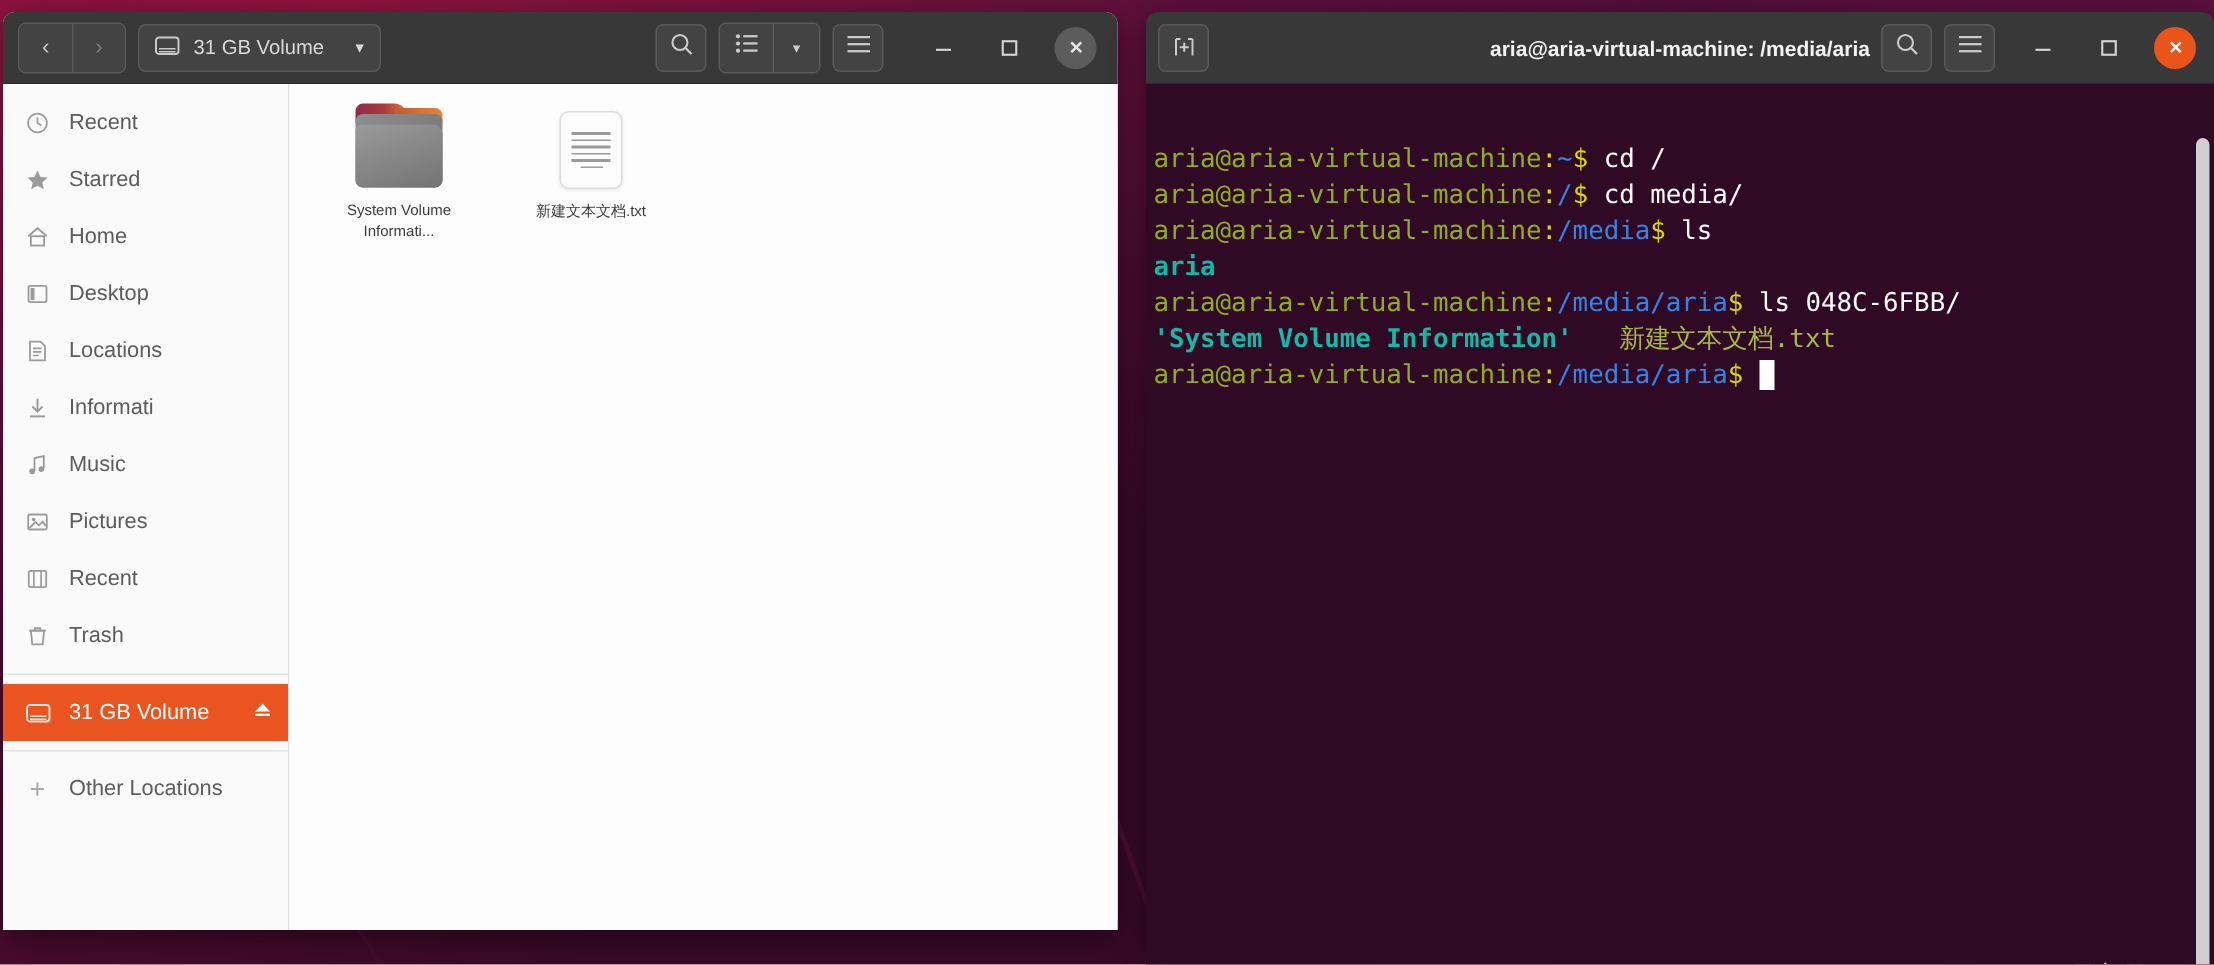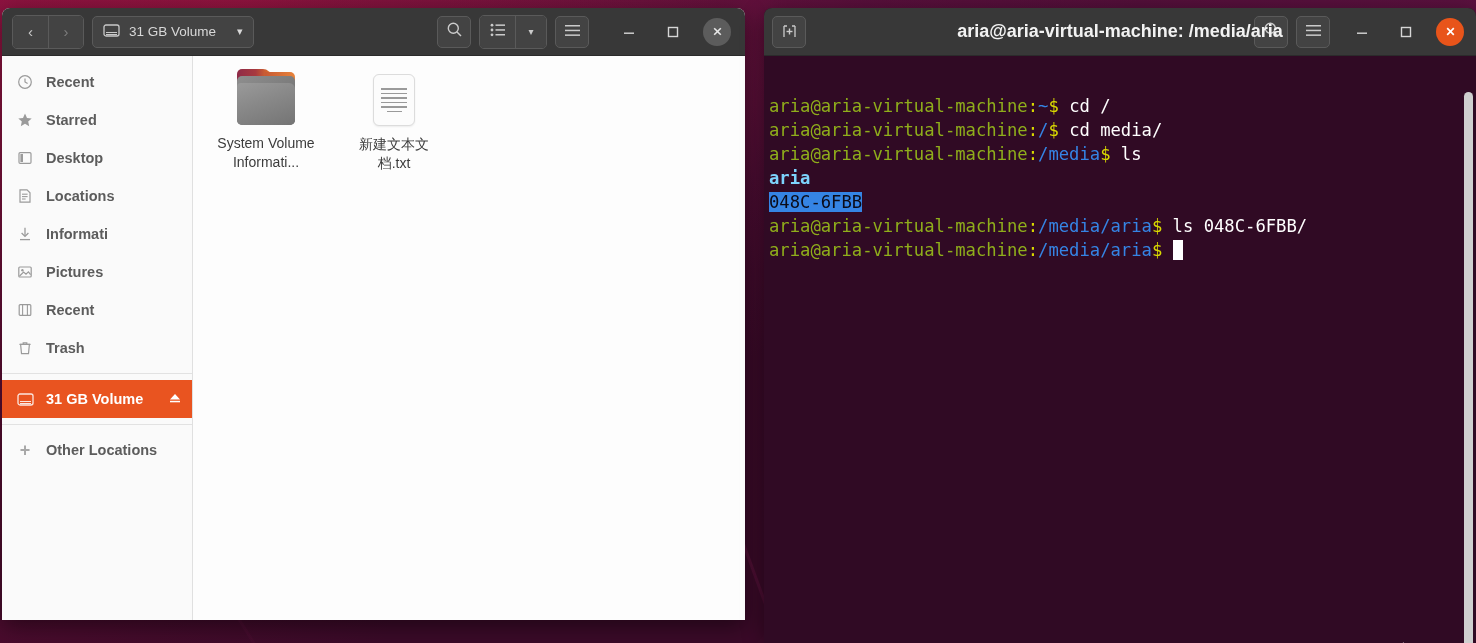--- a/index.html
+++ b/index.html
@@ -90,37 +90,36 @@
     color: #cbcbcb;
   }
   .split-btn > div + div { border-left: 1px solid #5a5a5a; }
 
   #fm-body { display: flex; height: 564px; background: #fafafa; }
   #fm-sidebar {
     width: 191px; height: 100%;
     background: #fafafa;
     border-right: 1px solid #e0e0e0;
     padding-top: 7px;
-    font-weight: bold;
   }
   .side-item {
     display: flex; align-items: center; gap: 12px;
     height: 38px; padding: 0 10px 0 14px;
     color: #5c5c5c; font-size: 14.5px;
   }
   .side-item .si-label { flex: 1; }
   .side-item.selected { background: #e95420; color: #ffffff; }
   .side-sep { height: 1px; background: #e2e2e2; margin: 6px 0; }
   .si-icon { width: 18px; display: flex; align-items: center; justify-content: center; opacity: .85; }
 
   #fm-content { flex: 1; background: #fdfdfd; padding: 14px 0 0 24px; }
   .icon-grid { display: flex; gap: 30px; }
   .file-item { width: 98px; text-align: center; }
   .file-label {
-    margin-top: 9px; font-size: 14px; color: #3c3c3c; line-height: 1.35;
+    margin-top: 9px; font-size: 10px; color: #3c3c3c; line-height: 1.35;
     word-break: break-word;
   }
 
   
   .folder {
     width: 58px; height: 49px; margin: 6px auto 0; position: relative;
   }
   .folder .back {
     position: absolute; inset: 0; border-radius: 5px;
     background: linear-gradient(135deg,#8e8e8e 0%, #7d7d7d 55%, #6e6e6e 100%);
@@ -153,42 +152,42 @@
   
   #terminal {
     left: 764px; top: 8px;
     width: 712px; height: 627px;
     border-radius: 8px;
     background: #300a24;
   }
   #term-titlebar { padding: 0 8px; position: relative; }
   #term-title {
     position: absolute; left: 0; right: 0; text-align: center;
-    color: #f2f2f2; font-size: 18px; font-weight: bold;
+    color: #f2f2f2; font-size: 14px; font-weight: bold;
     pointer-events: none;
   }
   #term-screen {
     position: relative;
     height: 579px;
     background: #300a24;
     padding: 6px 0 0 2px;
     font-family: "DejaVu Sans Mono", "Liberation Mono", monospace;
     font-size: 17.2px;
     line-height: 24px;
     overflow: hidden;
     border-bottom-left-radius: 8px;
     border-bottom-right-radius: 8px;
     margin-top: 32px;
   }
   .tline { white-space: pre; padding-left: 3px; }
   .c-user   { color: #8fae1b; }
   .c-path   { color: #3584e4; }
   .c-sym    { color: #d9d900; }
   .c-cmd    { color: #ffffff; }
-  .c-dir    { color: #7dd3fc; font-weight: bold; text-align: right; }
+  .c-dir    { color: #14b8a6; font-weight: bold; text-align: right; }
   .c-file   { color: #a6b93f; }
   .c-sel    { background: #3584e4; color: #0b0b18; }
   .cursor   { background: #ffffff; color: #300a24; }
   #term-scrollbar {
     position: absolute; right: 3px; top: 4px; bottom: 4px;
     width: 9px; background: #cfcfcf; border-radius: 5px;
   }
   #watermark {
     position: absolute; right: 18px; bottom: 4px;
     color: #c6bcc6; font-size: 16px;
@@ -305,20 +304,29 @@
 
         <div class="side-item">
           <span class="si-icon">
             <svg width="16" height="16" viewBox="0 0 16 16">
                 <polygon points="8,1.6 10,6 14.7,6.4 11.2,9.6 12.2,14.2 8,11.8 3.8,14.2 4.8,9.6 1.3,6.4 6,6" fill="#8a8a8a"></polygon>
               </svg>
           </span>
           <span class="si-label">Starred</span>
         </div>
 
+        <div class="side-item">
+          <span class="si-icon">
+            <svg width="16" height="16" viewBox="0 0 16 16">
+                <polyline points="1.8,7.5 8,2.2 14.2,7.5" fill="none" stroke="#8a8a8a" stroke-width="1.2"></polyline>
+                <rect x="3.6" y="7.5" width="8.8" height="6.2" fill="none" stroke="#8a8a8a" stroke-width="1.2"></rect>
+              </svg>
+          </span>
+          <span class="si-label">Home</span>
+        </div>
 
         <div class="side-item">
           <span class="si-icon">
             <svg width="16" height="16" viewBox="0 0 16 16">
                 <rect x="2" y="2.6" width="12" height="10.8" rx="1.2" fill="none" stroke="#8a8a8a" stroke-width="1.2"></rect>
                 <rect x="3.4" y="4" width="2.6" height="8" fill="#8a8a8a"></rect>
               </svg>
           </span>
           <span class="si-label">Desktop</span>
         </div>
@@ -339,20 +347,30 @@
           <span class="si-icon">
             <svg width="16" height="16" viewBox="0 0 16 16">
                 <line x1="8" y1="1.8" x2="8" y2="10" stroke="#8a8a8a" stroke-width="1.3"></line>
                 <polyline points="4.6,7 8,10.4 11.4,7" fill="none" stroke="#8a8a8a" stroke-width="1.3"></polyline>
                 <line x1="3" y1="13.6" x2="13" y2="13.6" stroke="#8a8a8a" stroke-width="1.3"></line>
               </svg>
           </span>
           <span class="si-label">Informati</span>
         </div>
 
+        <div class="side-item">
+          <span class="si-icon">
+            <svg width="16" height="16" viewBox="0 0 16 16">
+                <path d="M6 12V3.4l6.2-1.3v8.3" fill="none" stroke="#8a8a8a" stroke-width="1.2"></path>
+                <circle cx="4.4" cy="12.2" r="1.9" fill="#8a8a8a"></circle>
+                <circle cx="10.6" cy="10.7" r="1.9" fill="#8a8a8a"></circle>
+              </svg>
+          </span>
+          <span class="si-label">Music</span>
+        </div>
 
         <div class="side-item">
           <span class="si-icon">
             <svg width="16" height="16" viewBox="0 0 16 16">
                 <rect x="1.8" y="3" width="12.4" height="10" rx="1" fill="none" stroke="#8a8a8a" stroke-width="1.2"></rect>
                 <circle cx="5.4" cy="6.3" r="1.2" fill="#8a8a8a"></circle>
                 <polyline points="2.6,12 6.6,8 9,10.2 11.4,7.8 13.6,10.6" fill="none" stroke="#8a8a8a" stroke-width="1.2"></polyline>
               </svg>
           </span>
           <span class="si-label">Pictures</span>
@@ -496,24 +514,24 @@
 
       <div class="tline"><span class="c-user">aria@aria-virtual-machine</span><span class="c-sym">:</span><span class="c-path">~</span><span class="c-sym">$</span><span class="c-cmd"> cd /</span></div>
 
       <div class="tline"><span class="c-user">aria@aria-virtual-machine</span><span class="c-sym">:</span><span class="c-path">/</span><span class="c-sym">$</span><span class="c-cmd"> cd media/</span></div>
 
       <div class="tline"><span class="c-user">aria@aria-virtual-machine</span><span class="c-sym">:</span><span class="c-path">/media</span><span class="c-sym">$</span><span class="c-cmd"> ls</span></div>
 
       <div class="tline"><span class="c-dir">aria</span></div>
 
 
-      <div class="tline"><span class="c-sel">048C-6FBB</span></div>
 
       <div class="tline"><span class="c-user">aria@aria-virtual-machine</span><span class="c-sym">:</span><span class="c-path">/media/aria</span><span class="c-sym">$</span><span class="c-cmd"> ls 048C-6FBB/</span></div>
 
+      <div class="tline"><span class="c-dir">'System Volume Information'</span><span class="c-cmd">   </span><span class="c-file">新建文本文档.txt</span></div>
 
       <div class="tline"><span class="c-user">aria@aria-virtual-machine</span><span class="c-sym">:</span><span class="c-path">/media/aria</span><span class="c-sym">$</span><span class="c-cmd"> </span><span class="cursor">&nbsp;</span></div>
 
       <div id="term-scrollbar"></div>
 
       <div id="watermark">CSDN @无妄啊___</div>
     </div>
   </div>
 
 </div>

